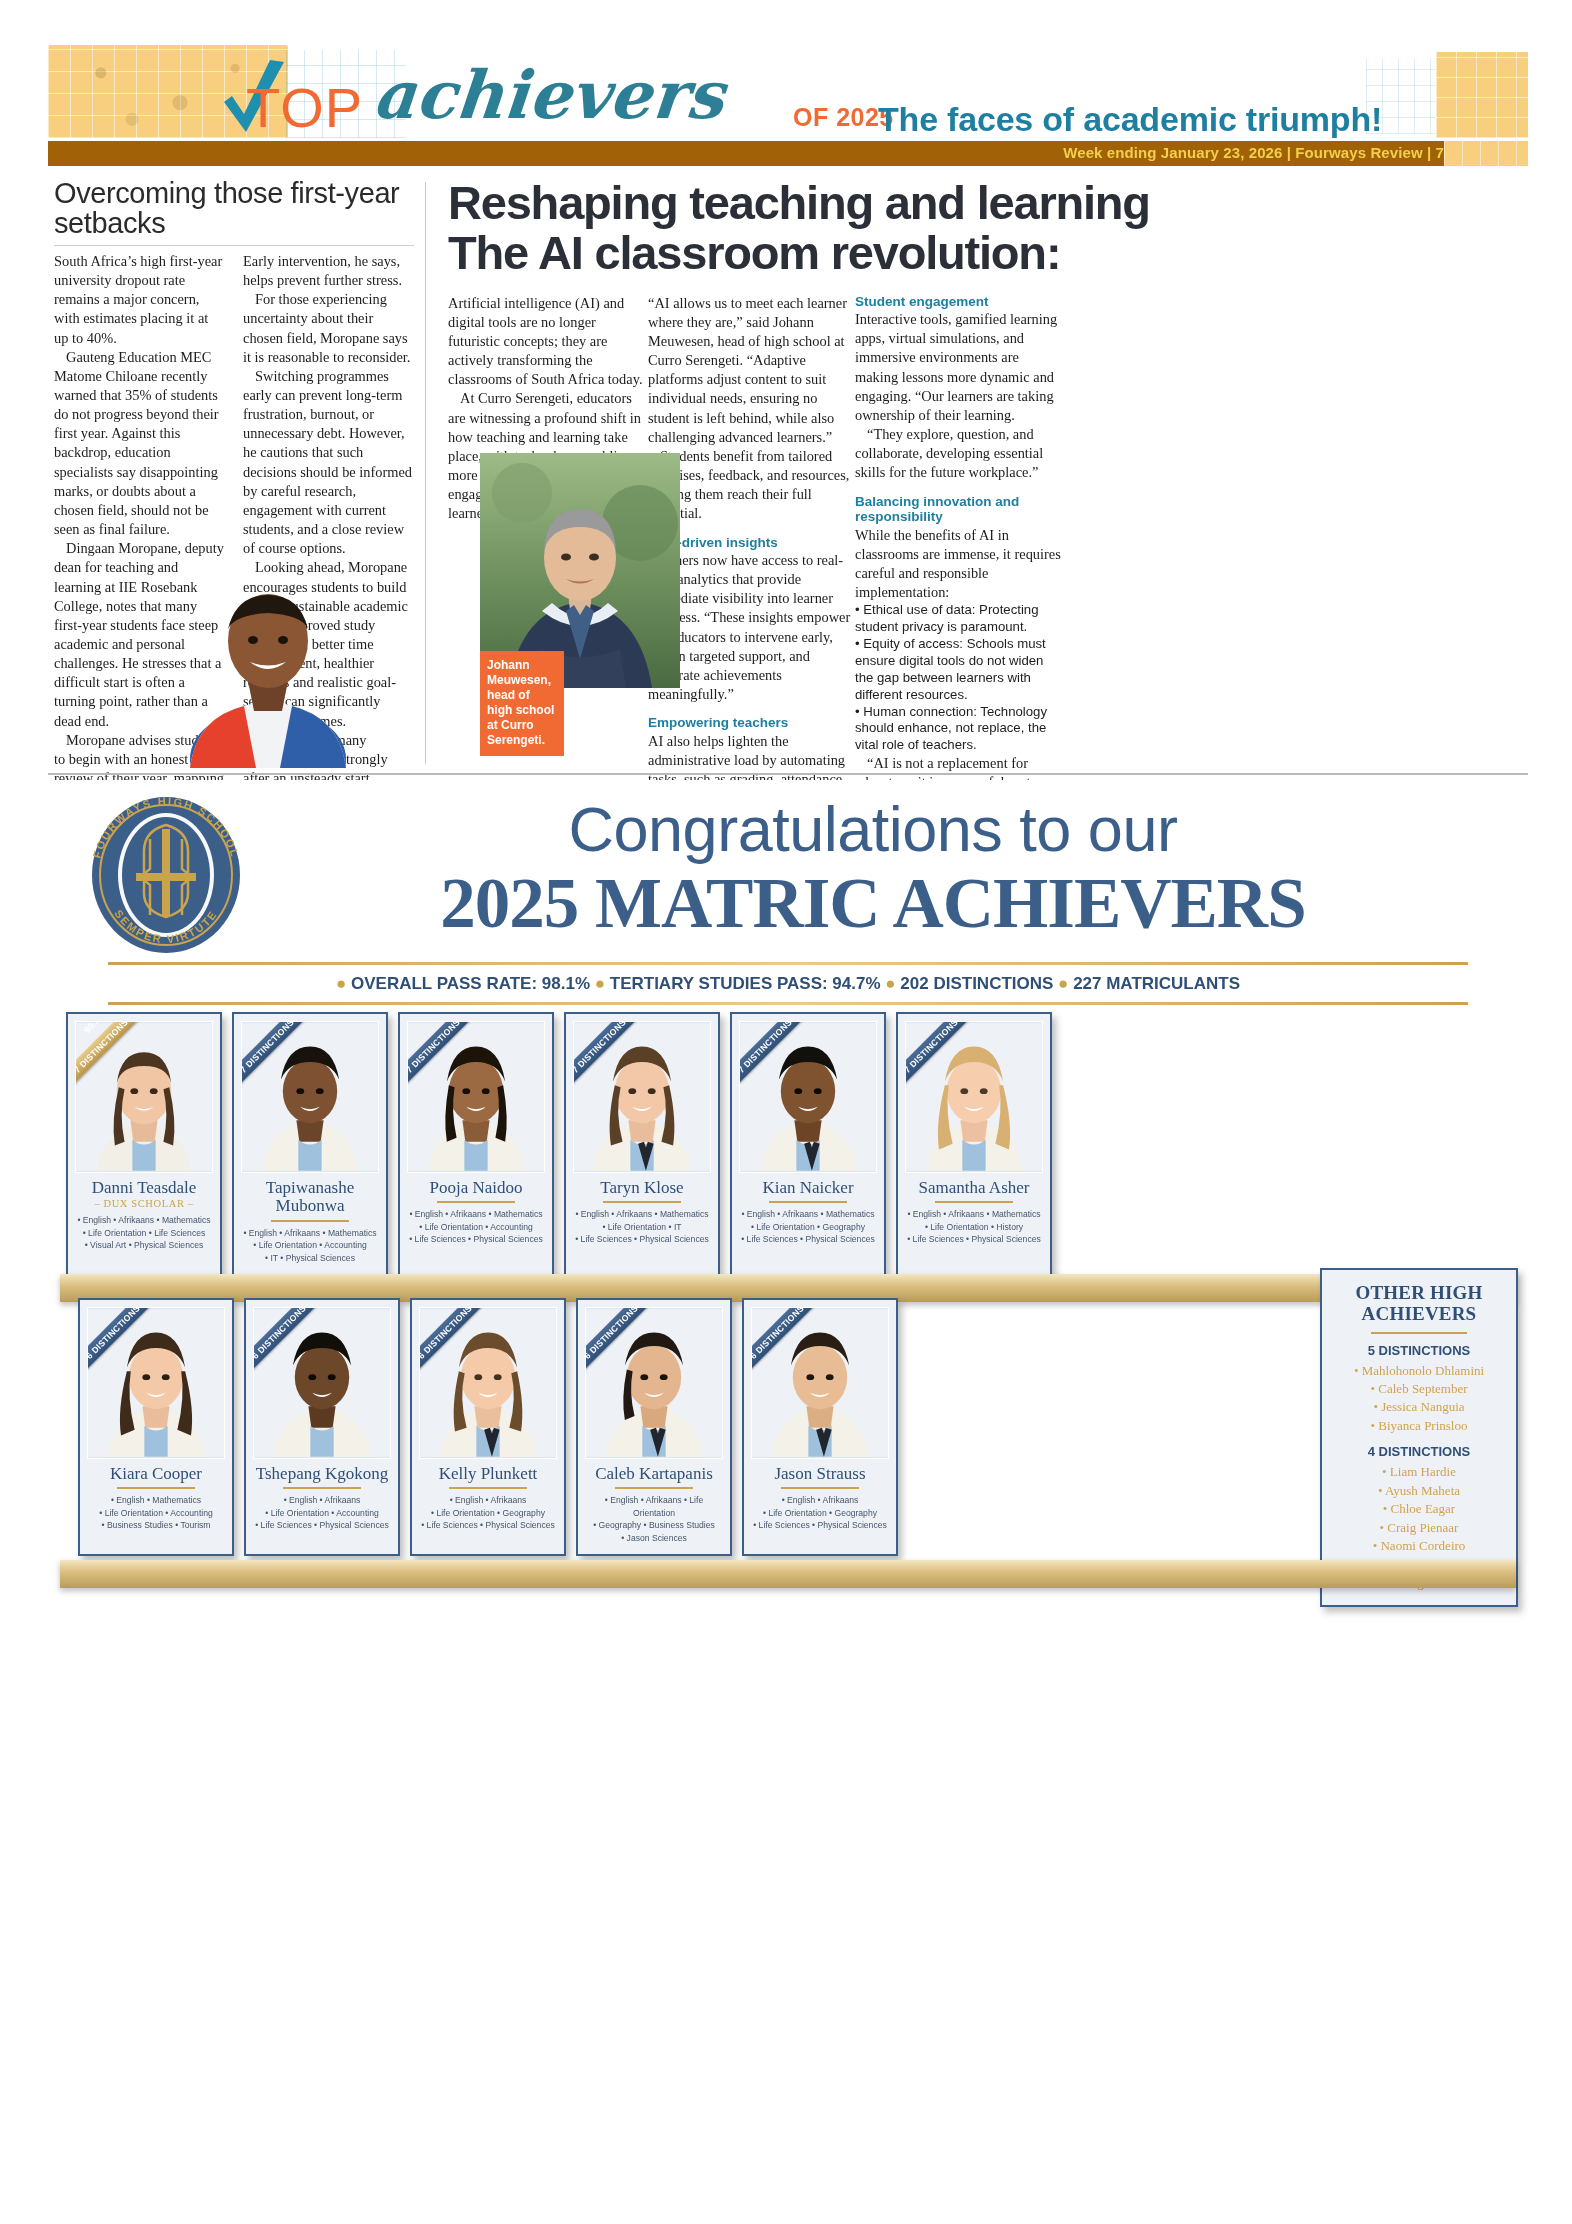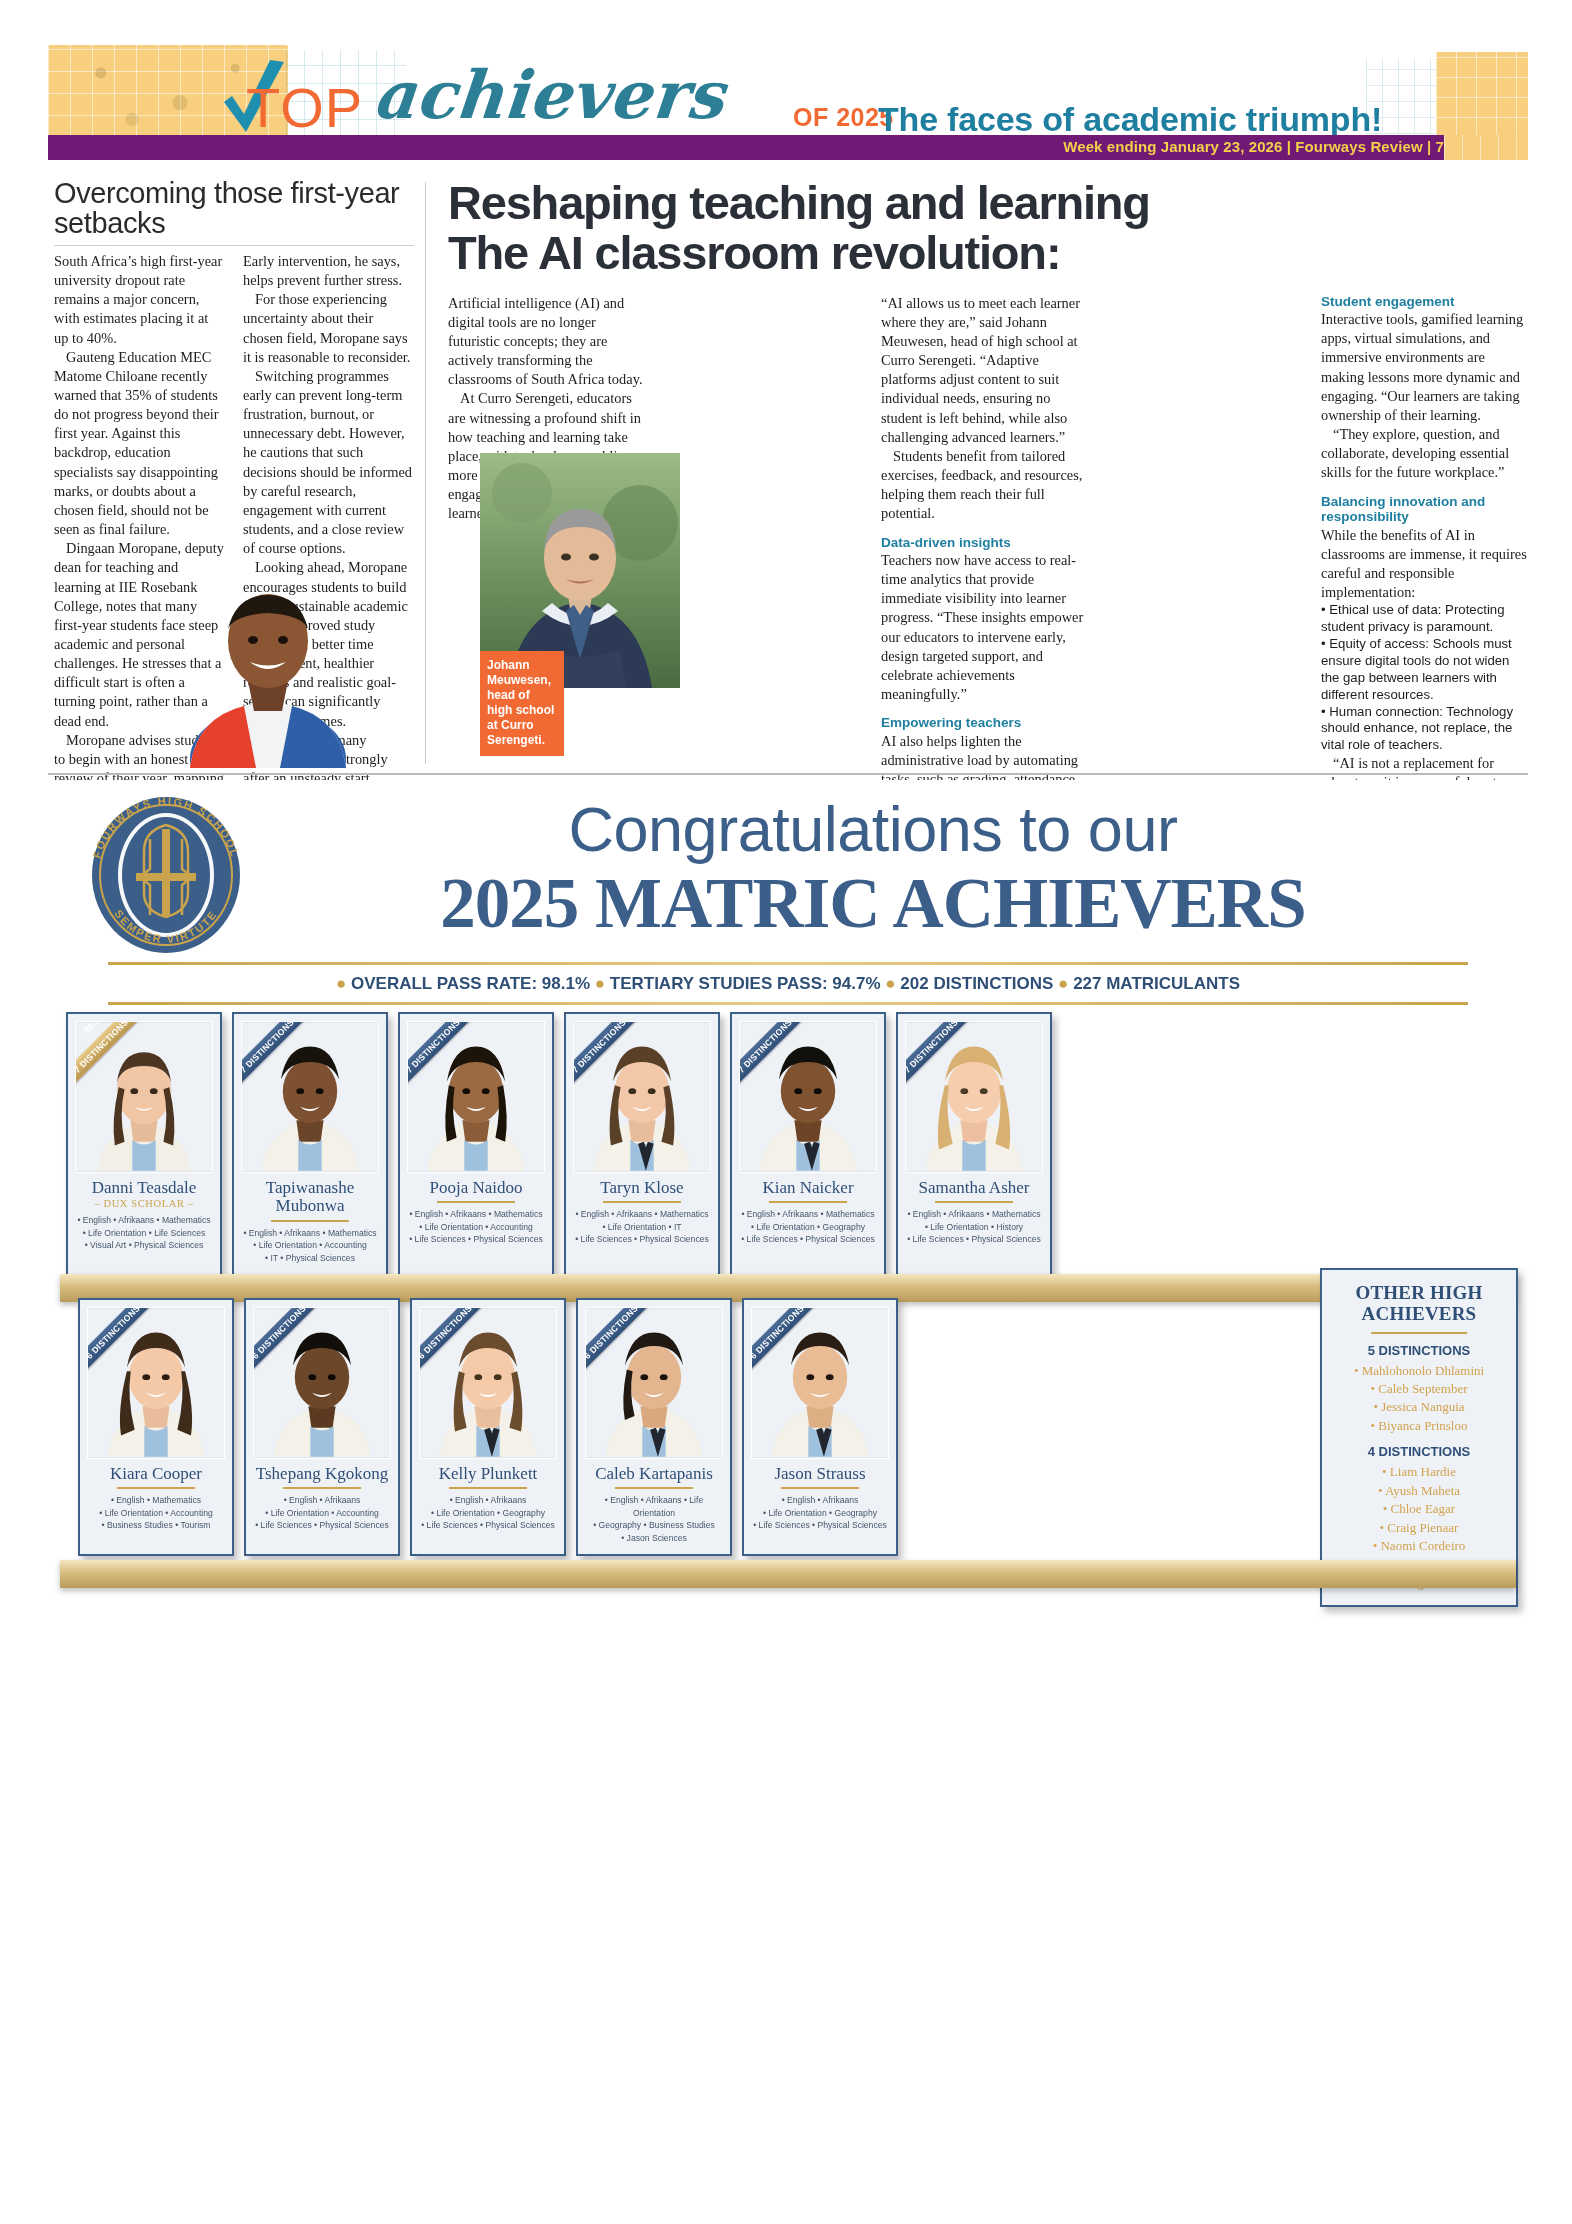--- a/index.html
+++ b/index.html
@@ -52,21 +52,21 @@
       repeating-linear-gradient(90deg, rgba(255,255,255,.55) 0 1px, transparent 1px 20px),
       #f7cf7e;
   }
   .mh-grid-right { position:absolute; right: 92px; top: 18px; width:70px; height:76px; opacity:.35;
     background:
       repeating-linear-gradient(0deg, rgba(28,140,170,.4) 0 1px, transparent 1px 16px),
       repeating-linear-gradient(90deg, rgba(28,140,170,.4) 0 1px, transparent 1px 16px);
   }
 
   
-  .bluebar { position: absolute; left: 48px; top: 135px; width: 1480px; height: 25px; background:#701a75; }
+  .bluebar { position: absolute; left: 48px; top: 141px; width: 1480px; height: 25px; background:#a16207; }
   .bluebar .issue { position:absolute; right: 84px; top: 3px; font-family:"Liberation Sans", sans-serif;
     font-weight:700; font-size:15px; color:#f3cf4b; letter-spacing:.1px; }
   .bluebar-cap { position:absolute; right: 0; top: 0; width: 84px; height: 25px;
     background: repeating-linear-gradient(90deg, rgba(255,255,255,.5) 0 1px, transparent 1px 18px), #f7cf7e; }
 
   
   .news { position:absolute; left: 48px; top: 178px; width: 1480px; height: 590px; }
 
   .left-art { position:absolute; left: 6px; top: 0; width: 360px; }
   .left-head { font-family:"Liberation Sans", sans-serif; font-weight:400; font-size:29px;
@@ -76,21 +76,21 @@
   .lc { width: 171px; }
   .body-p { font-family:"Liberation Serif", serif; font-size:14.4px; line-height:1.33; color:#1d1d1d;
     text-align: left; }
   .body-p + .body-p { text-indent: 12px; }
 
   .vdiv { position:absolute; left: 377px; top: 4px; width:1px; height: 582px; background:#c9c9c9; }
 
   .main-art { position:absolute; left: 400px; top: 0; width: 1080px; }
   .main-head { font-family:"Liberation Sans", sans-serif; font-weight:700; font-size:47px;
     line-height: 1.06; letter-spacing:-1.2px; color:#2b2f38; }
-  .cols3 { display:flex; gap: 20px; margin-top: 16px; justify-content: space-between; }
+  .cols3 { display:flex; margin-top: 16px; }
   .col3 { width: 200px; }
   .col3.wide { width: 207px; }
   .subhead { font-family:"Liberation Sans", sans-serif; font-weight:700; font-size:13.5px;
     color:#1f7fa0; margin: 11px 0 1px; line-height:1.15; }
   .bullet-li { font-family:"Liberation Sans", sans-serif; font-size:13.2px; line-height:1.28; color:#1d1d1d; }
 
   
   .photo-wrap { position:absolute; left: 400px; top: 275px; width: 200px; height: 300px; }
   .photo { position:absolute; left:32px; top:0; width: 200px; height: 235px; overflow:hidden;
     background: linear-gradient(#8fae7d, #6f8f62); }

